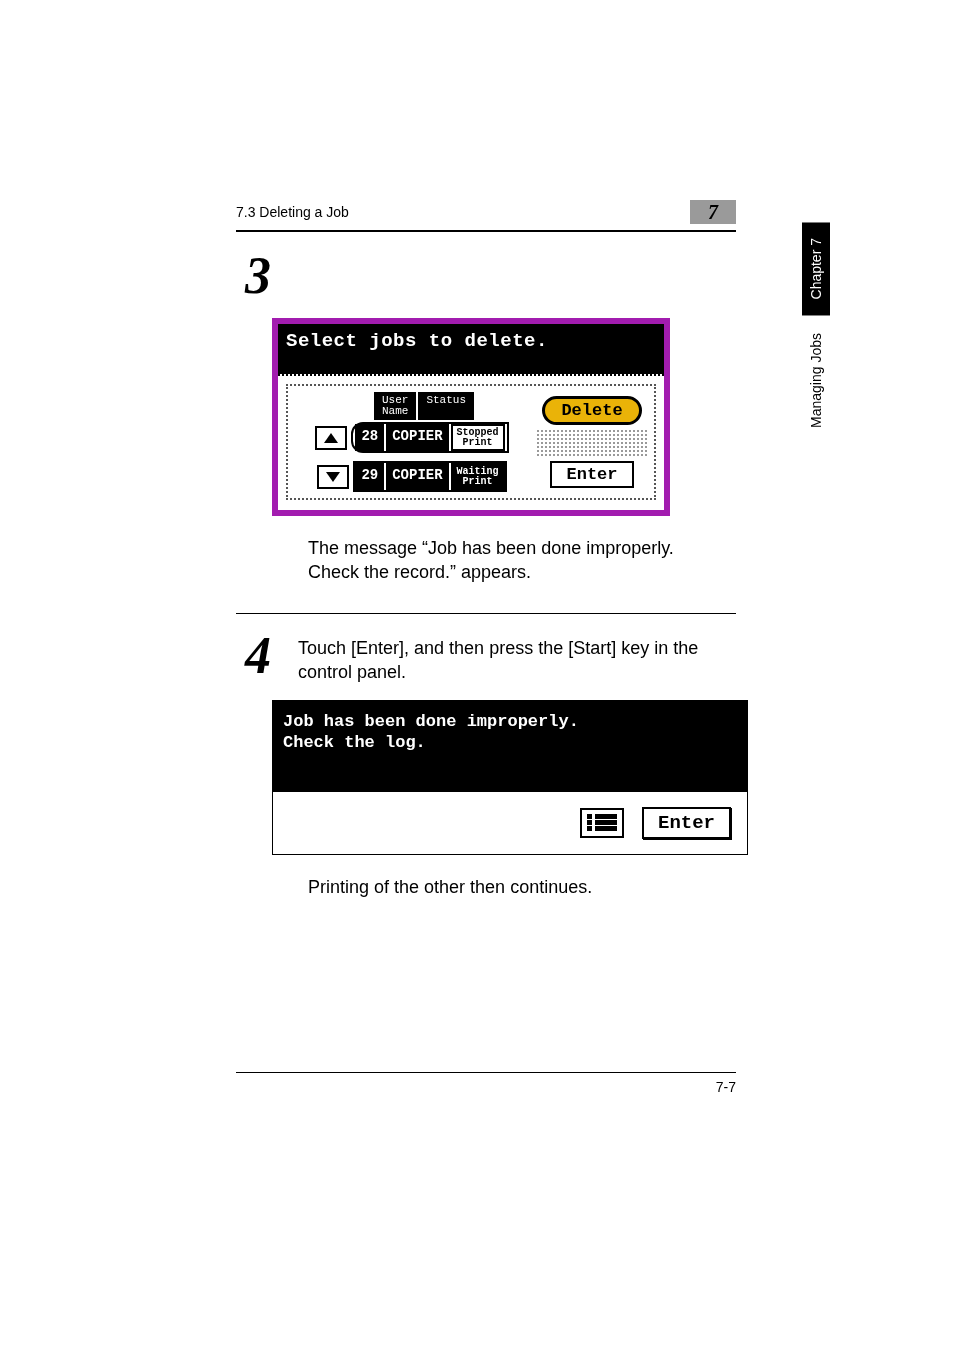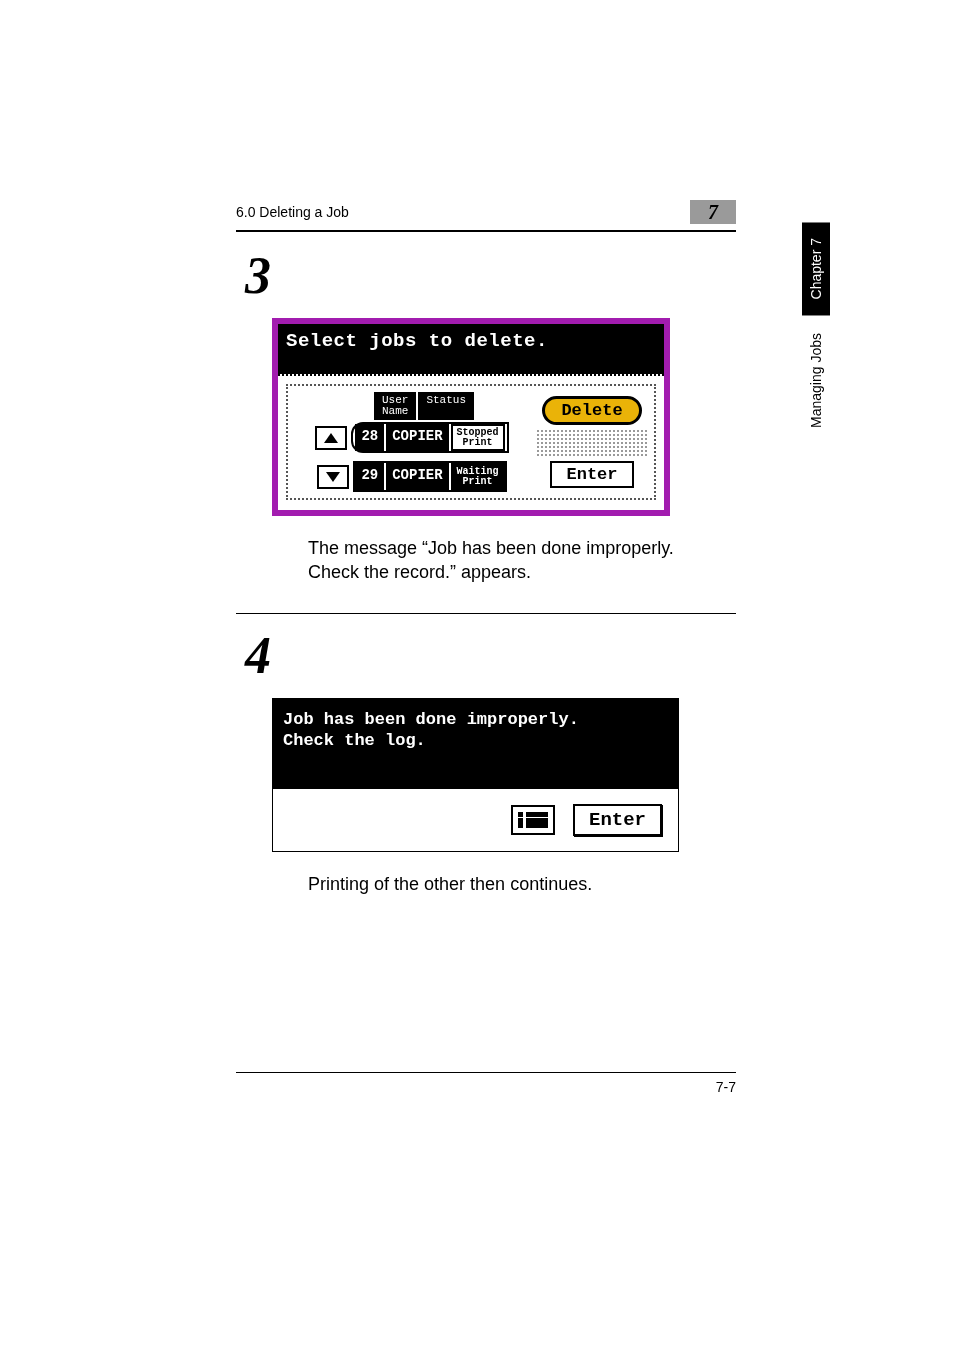--- a/index.html
+++ b/index.html
@@ -180,21 +180,21 @@
     width: 100%;
   }
   .msg-block {
     font-size: 18px;
     line-height: 1.35;
     margin-left: 72px;
     width: 410px;
   }
   
   .screen2 {
-    width: 407px;
+    width: 476px;
     border: 1px solid #000;
   }
   .screen2-title {
     background: #000;
     color: #fff;
     font-family: "Courier New", monospace;
     font-weight: bold;
     font-size: 17px;
     padding: 10px 10px 38px 10px;
     line-height: 1.25;
@@ -276,21 +276,21 @@
     font-size: 10px;
     line-height: 0.95;
     text-align: center;
   }
 </style>
 </head>
 <body>
 
 <div class="page">
   <div class="header-row">
-    <span>6.0 Deleting a Job</span>
+    <span>7.3 Deleting a Job</span>
     <span class="chapter-badge">7</span>
   </div>
   <hr class="divider">
 
   <div class="step">
     <div class="step-num">3</div>
   </div>
 
   <div class="screen-panel">
     <div class="screen1">
@@ -340,20 +340,21 @@
       </div>
     </div>
   </div>
 
   <div class="msg-block">The message “Job has been done improperly. Check the record.” appears.</div>
 
   <hr class="thin-divider">
 
   <div class="step">
     <div class="step-num">4</div>
+    <div class="step-text">Touch [Enter], and then press the [Start] key in the control panel.</div>
   </div>
 
   <div class="screen-panel">
     <div class="screen2">
       <div class="screen2-title">
         <span>Job has been done improperly.</span><br>
         <span>Check the log.</span>
       </div>
       <div class="screen2-body">
         <div class="list-icon">

